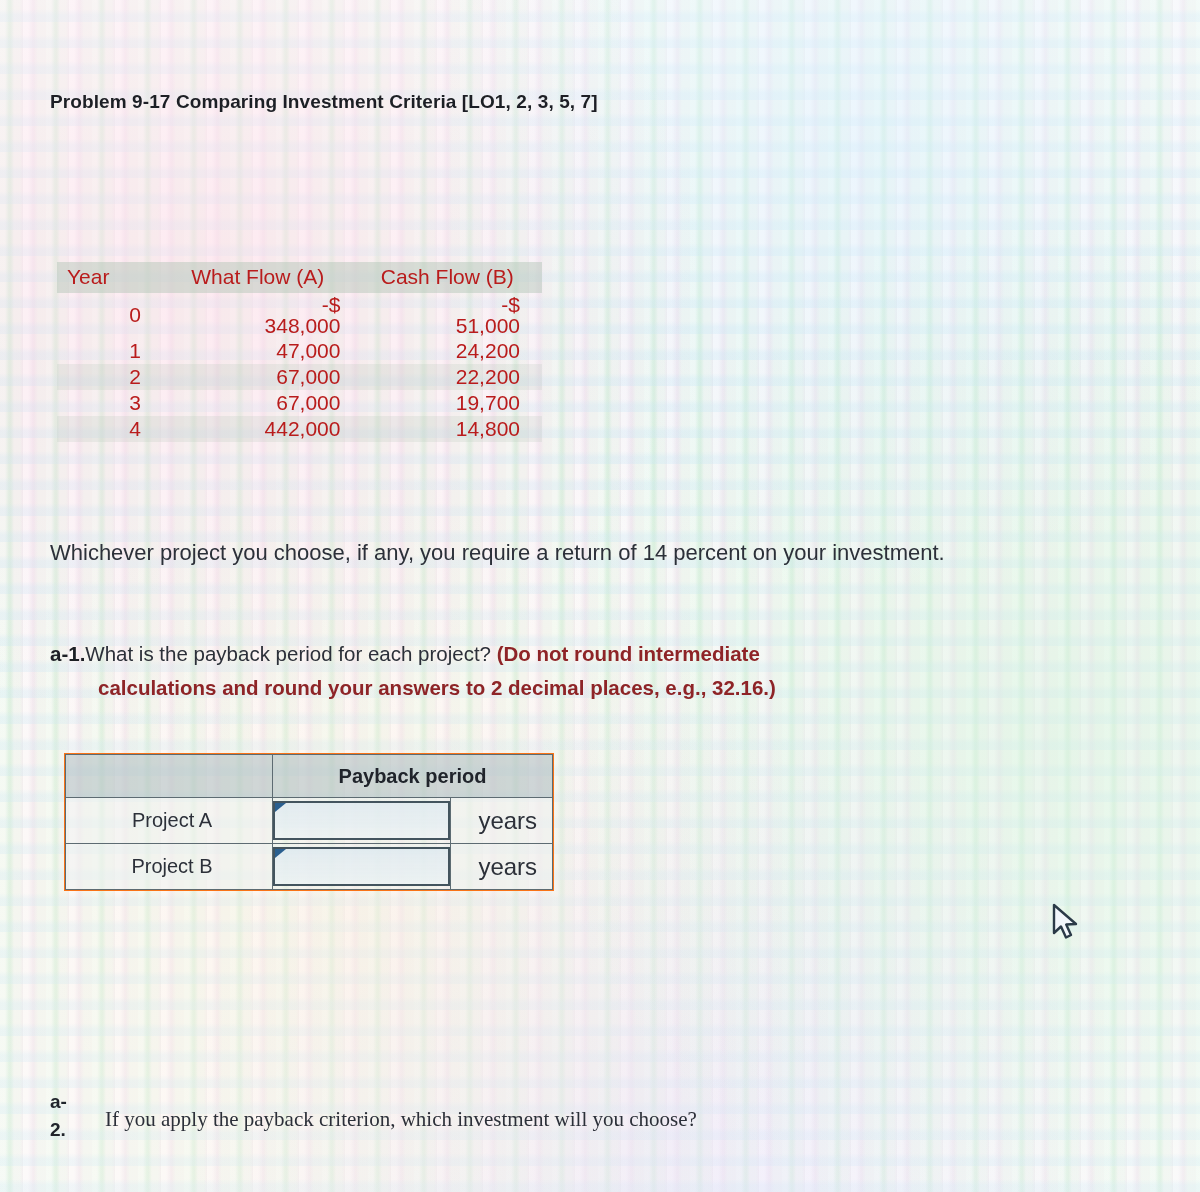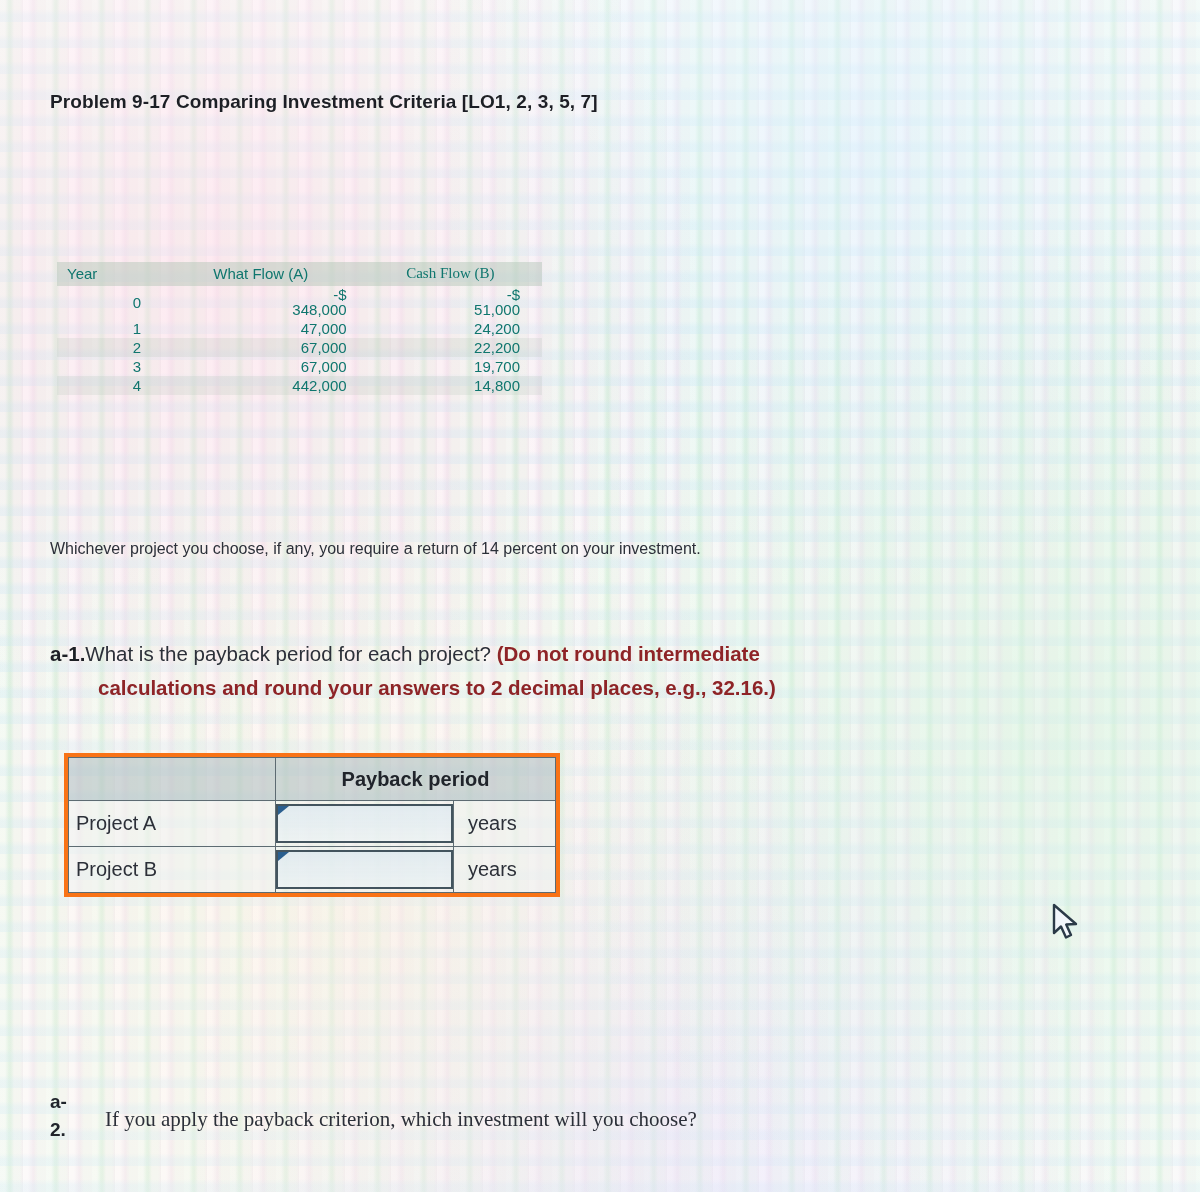--- a/index.html
+++ b/index.html
@@ -49,72 +49,72 @@
     letter-spacing:.1px;white-space:nowrap;
     text-shadow:0 0 1px rgba(255,255,255,.55);
   }
   .intro{
     position:absolute;left:50px;top:193px;
     font-size:21px;color:#2c3039;white-space:nowrap;
   }
 
   
   #cf{position:absolute;left:57px;top:262px;width:485px;}
-  #cf table{border-collapse:collapse;width:100%;font-size:15px;color:#0f766e;}
+  #cf table{border-collapse:collapse;width:100%;font-size:21px;color:#b91c1c;}
   #cf thead td{
     background:rgba(176,196,180,.45);
     padding:3px 6px 4px 6px;white-space:nowrap;
   }
   #cf .h-year{text-align:left;width:78px;padding-left:10px;}
   #cf .h-a{text-align:center;}
-  #cf .h-b{text-align:center;font-family:Liberation Serif, serif;}
+  #cf .h-b{text-align:center;}
   #cf tbody td{padding:1px 6px;white-space:nowrap;}
   #cf .c-year{text-align:right;width:78px;padding-right:22px;}
   #cf .c-a{text-align:right;padding-right:12px;}
   #cf .c-b{text-align:right;padding-right:22px;}
   #cf .dollarline{
     display:block;text-align:right;padding-right:0px;line-height:1.02;
   }
   #cf tbody tr.alt td{background:rgba(176,196,180,.20);}
 
   .require{
     position:absolute;left:50px;top:538px;width:1040px;
-    font-size:16px;color:#2c3039;line-height:1.35;
+    font-size:22px;color:#2c3039;line-height:1.35;
   }
 
   
   .qa1{
     position:absolute;left:50px;top:638px;width:1152px;
     font-size:20.5px;color:#2c3039;line-height:1.55;
     text-align:justify;text-justify:inter-word;
   }
   .qa1 .lbl{font-weight:bold;color:#1d1f25;}
   .qa1 .emph{font-weight:bold;color:#8e2427;}
   .qa1 .l2{display:block;padding-left:48px;margin-top:2px;}
 
   
   #ans{
     position:absolute;left:64px;top:753px;width:488px;
-    border:4px solid #f97316;border-collapse:collapse;
+    border:1px solid #f97316;border-collapse:collapse;
   }
   #ans table{border-collapse:collapse;width:100%;}
-  #ans td{border:1px solid #5d6b72;}
+  #ans td{border:1px solid #5d6b72;text-align:center;}
   #ans .hd-blank{width:212px;height:40px;background:rgba(172,188,192,.55);}
   #ans .hd-pb{
     background:rgba(172,188,192,.55);text-align:center;
     font-size:20px;font-weight:bold;color:#20242b;
     padding:4px 6px;
   }
   #ans .rowlabel{
     height:43px;font-size:20px;color:#2c3039;
     padding-left:7px;background:rgba(238,243,240,.55);
   }
   #ans .cell-in{padding:0;width:186px;background:rgba(238,243,240,.35);}
   #ans .cell-unit{
-    width:88px;font-size:20px;color:#2c3039;padding-left:14px;
+    width:88px;font-size:24px;color:#2c3039;padding-left:14px;
     background:rgba(238,243,240,.55);
   }
   .inputbox{
     position:relative;display:block;width:100%;height:39px;
     border:2px solid #43545e;box-sizing:border-box;
     background:linear-gradient(180deg,rgba(223,234,240,.85),rgba(235,242,244,.75));
   }
   .inputbox .tri2{
     position:absolute;left:0;top:0;width:0;height:0;
     border-left:11px solid #2a5f8f;border-bottom:9px solid transparent;

